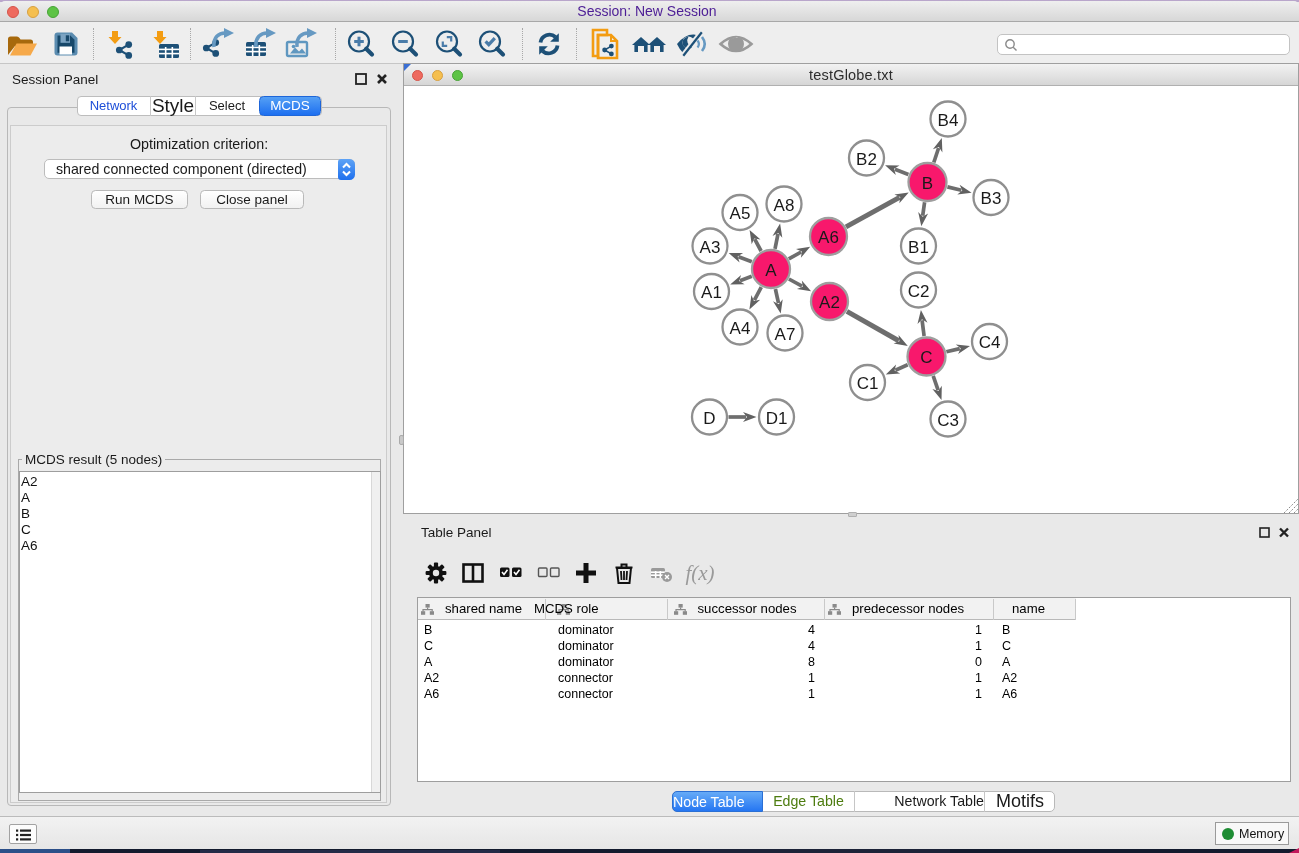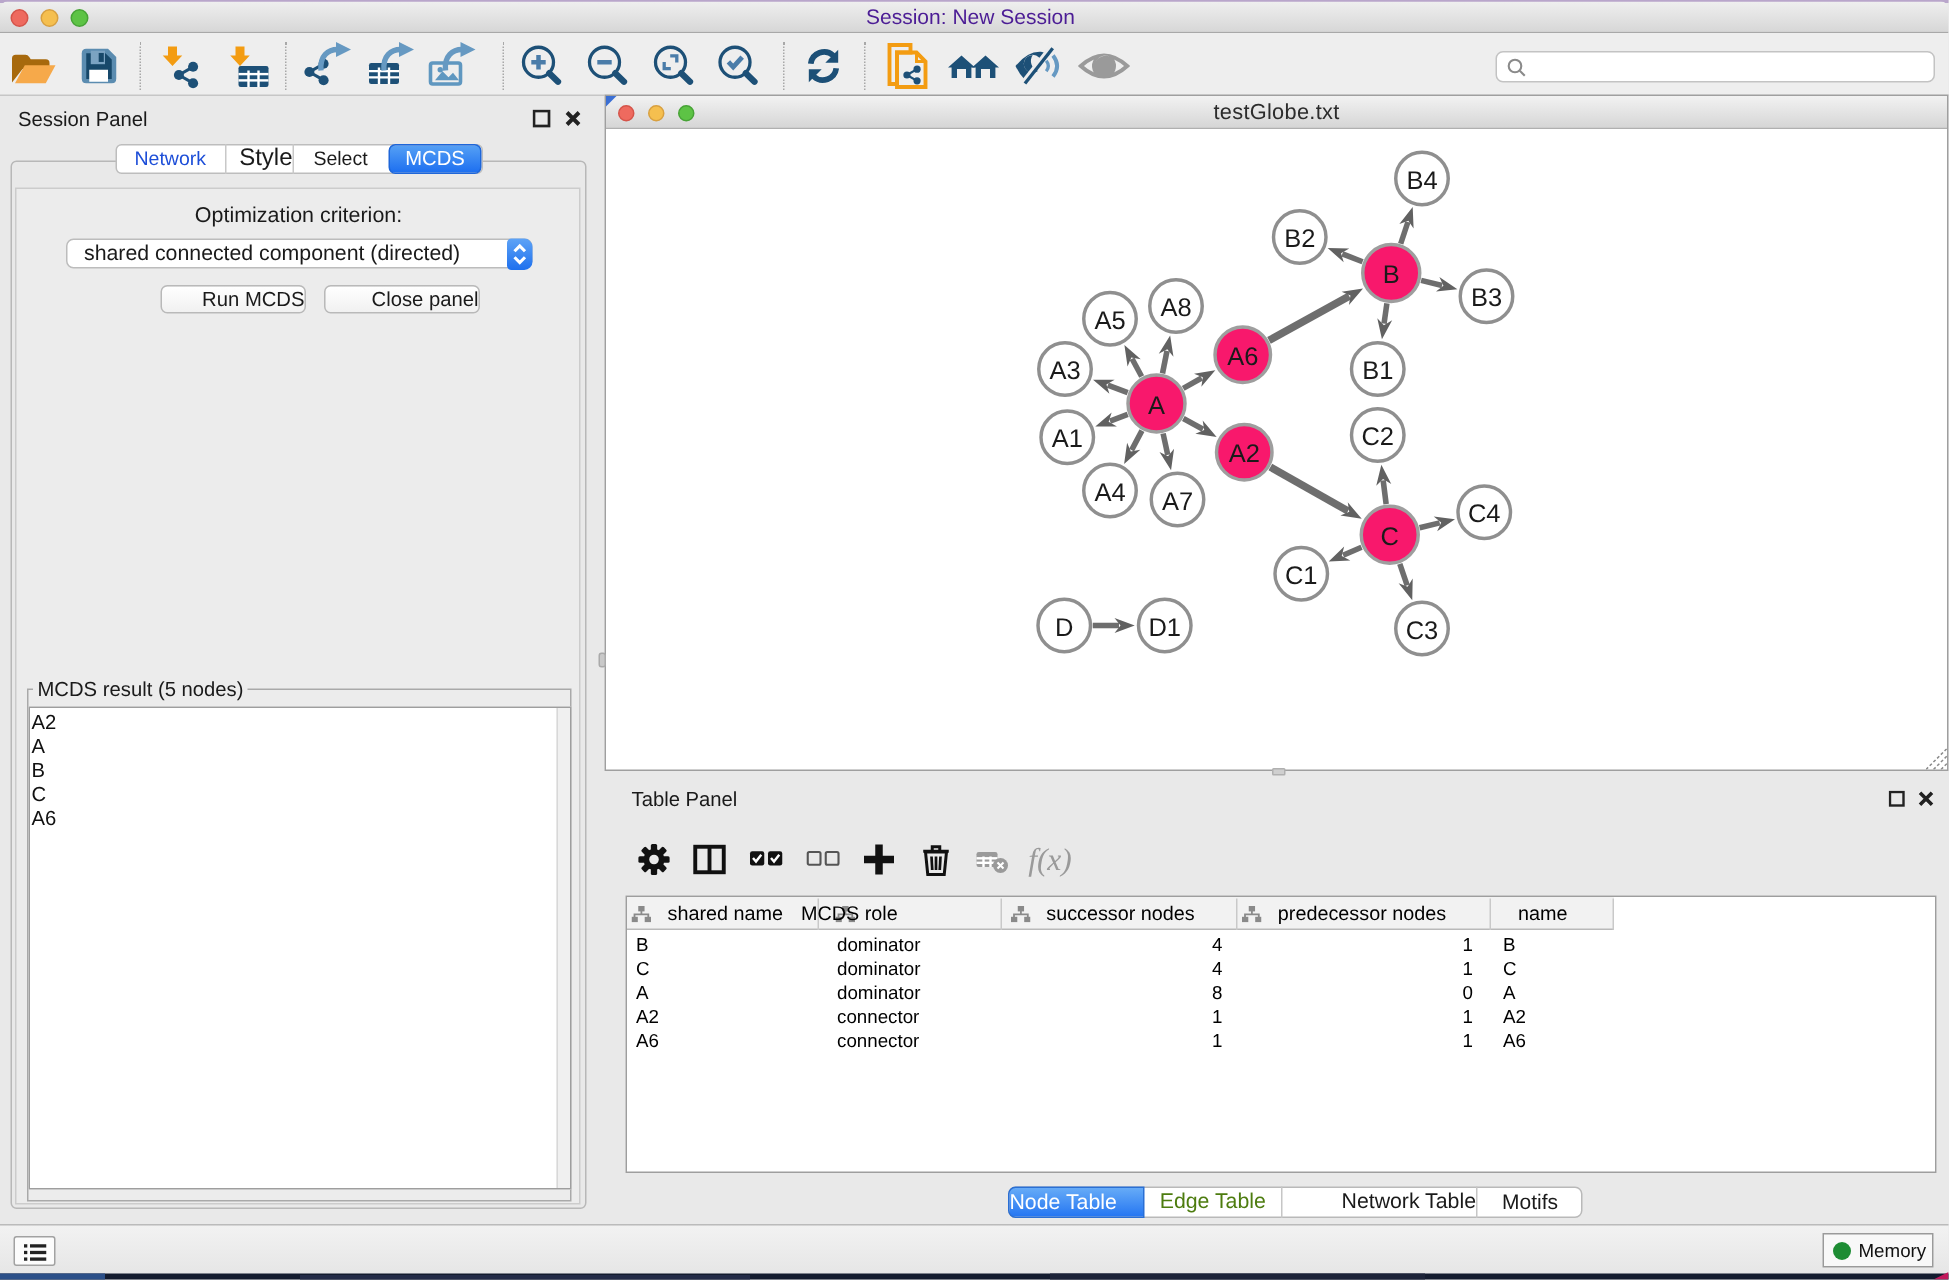--- a/index.html
+++ b/index.html
@@ -3,21 +3,21 @@
 <style>
 * { margin:0; padding:0; box-sizing:border-box; }
 html,body { width:1299px; height:853px; overflow:hidden;
   font-family:"Liberation Sans", sans-serif; background:#e9e9e9; }
 .abs { position:absolute; }
 .tsep { position:absolute; top:28px; height:32px; width:0;
   border-left:1px dotted #a8a8a8; }
 .light { position:absolute; border-radius:50%; }
 .aquabtn { position:absolute; background:linear-gradient(#ffffff,#f1f1f1);
   border:1px solid #b9b9b9; border-radius:4.5px; font-size:13.5px; color:#1a1a1a;
-  text-align:right;margin-left:16px; }
+  text-align:center; }
 </style></head>
 <body>
 
 <div class="abs" style="left:0;top:0;width:1299px;height:2px;background:#b9a6cb"></div>
 
 <div class="abs" style="left:0;top:1px;width:1299px;height:21px;
   background:linear-gradient(#efefef,#d7d7d7);border-bottom:1px solid #a8a8a8;
   border-radius:5px 5px 0 0"></div>
 <div class="light" style="left:7px;top:6px;width:12px;height:12px;background:#ee6a5f;border:1px solid #d5544a"></div>
 <div class="light" style="left:27px;top:6px;width:12px;height:12px;background:#f5bf4f;border:1px solid #d8a040"></div>
@@ -140,21 +140,21 @@
 <div class="abs" style="left:10px;top:125px;width:377px;height:678px;background:#ececec;
   border:1px solid #cccccc"></div>
 
 <div class="abs" style="left:77px;top:96px;width:245px;height:20px;background:#ffffff;
   border:1px solid #bdbdbd;border-radius:4px"></div>
 <div class="abs" style="left:259px;top:96px;width:62px;height:20px;
   background:linear-gradient(#55a0f5,#1d6ff0);border:1px solid #1e66d9;border-radius:4.5px"></div>
 <div class="abs" style="left:77px;top:96px;width:74px;height:20px;border-right:1px solid #c8c8c8;
   text-align:center;line-height:20px;font-size:13px;color:#1d4ed8">Network</div>
 <div class="abs" style="left:151px;top:96px;width:45px;height:20px;border-right:1px solid #c8c8c8;
-  text-align:right;line-height:20px;font-size:16px;color:#1a1a1a">Style</div>
+  text-align:center;line-height:20px;font-size:19px;color:#1a1a1a">Style</div>
 <div class="abs" style="left:196px;top:96px;width:62px;height:20px;
   text-align:center;line-height:20px;font-size:13px;color:#1a1a1a">Select</div>
 <div class="abs" style="left:259px;top:96px;width:62px;height:20px;
   text-align:center;line-height:20px;font-size:13.5px;color:#ffffff">MCDS</div>
 
 <div class="abs" style="left:0;top:136px;width:398px;text-align:center;font-size:14.3px;color:#1a1a1a">Optimization criterion:</div>
 <div class="abs" style="left:44px;top:159px;width:311px;height:20px;background:#fff;
   border:1px solid #bcbcbc;border-radius:5px"></div>
 <div class="abs" style="left:338px;top:158.5px;width:17px;height:21px;
   background:linear-gradient(#5ea3f6,#1e70ee);border-radius:3px 5.5px 5.5px 3px"></div>
@@ -366,21 +366,21 @@
 <div class="abs" style="left:672px;top:790.5px;width:383px;height:21px;background:#ffffff;
   border:1px solid #b9b9b9;border-radius:5px"></div>
 <div class="abs" style="left:672px;top:790.5px;width:91px;height:21px;
   background:linear-gradient(#66abf7,#2576f2);border:1px solid #2a6fd4;border-radius:5px 0 0 5px;
   text-align:left;line-height:21px;font-size:14.2px;color:#fff">Node Table</div>
 <div class="abs" style="left:763px;top:790.5px;width:92px;height:21px;border-right:1px solid #c6c6c6;
   text-align:center;line-height:21px;font-size:14.2px;color:#4d7c0f">Edge Table</div>
 <div class="abs" style="left:855px;top:790.5px;width:130px;height:21px;border-right:1px solid #c6c6c6;
   text-align:right;line-height:21px;font-size:14.2px;color:#1a1a1a">Network Table</div>
 <div class="abs" style="left:985px;top:790.5px;width:70px;height:21px;
-  text-align:center;line-height:21px;font-size:14px;color:#1a1a1a">Motifs</div>
+  text-align:center;line-height:21px;font-size:18px;color:#1a1a1a">Motifs</div>
 
 
 <div class="abs" style="left:0;top:816px;width:1299px;height:33px;
   background:linear-gradient(#f2f2f2,#e6e6e6);border-top:1px solid #bbbbbb"></div>
 <div class="abs" style="left:9px;top:824px;width:28px;height:20px;background:#fcfcfc;
   border:1px solid #a2a2a2;border-radius:2px"></div>
 <svg class="abs" style="left:16px;top:828.5px" width="15" height="12" viewBox="0 0 15 12">
   <g fill="#222">
       <rect x="0" y="0.5" width="2.2" height="2.2"></rect>
       <rect x="4" y="0.5" width="11" height="2.2"></rect>

